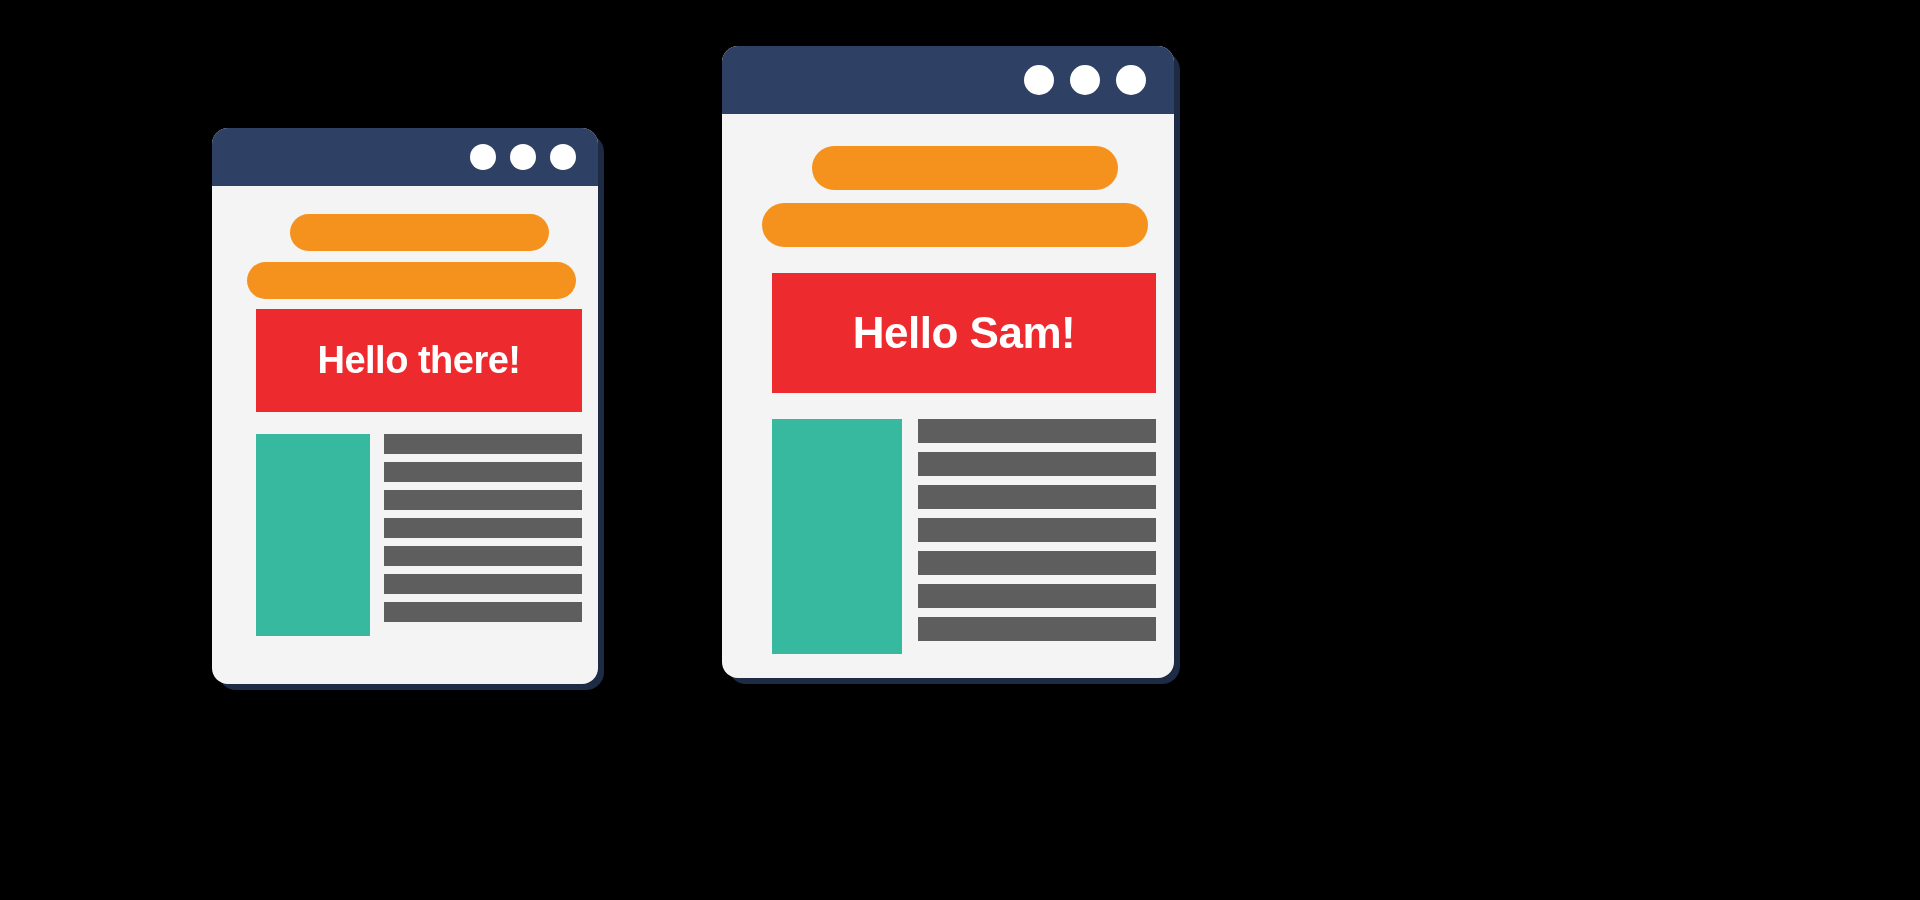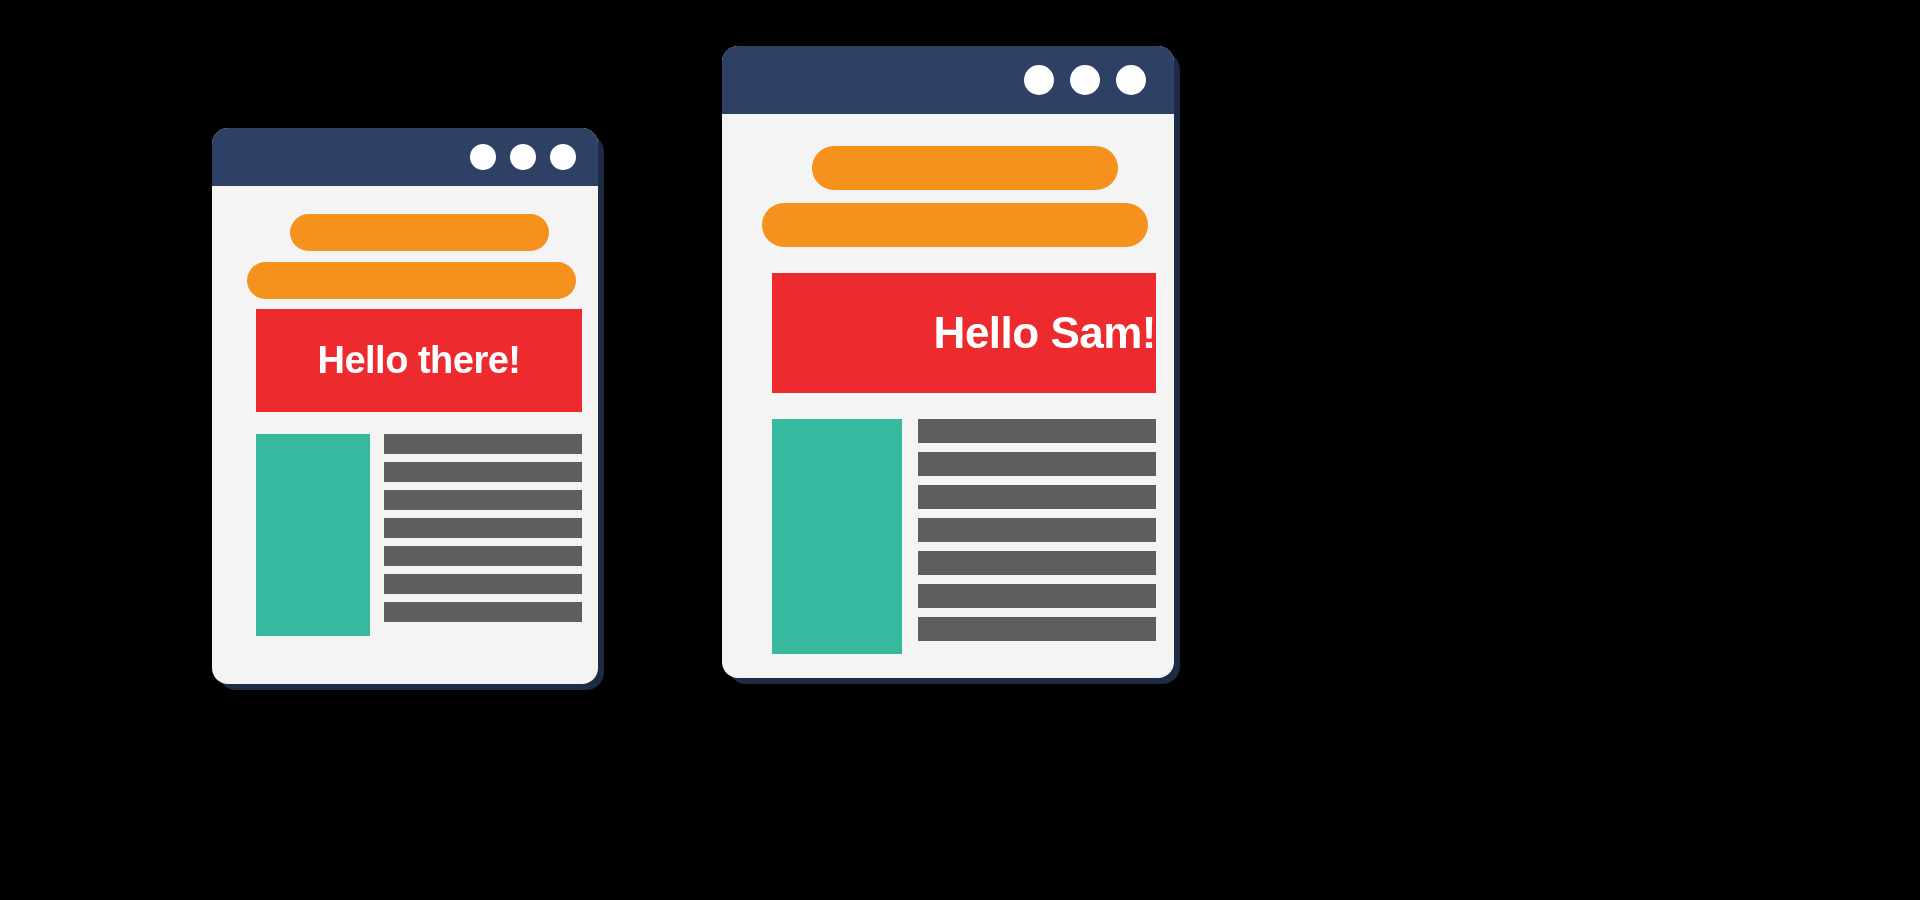--- a/index.html
+++ b/index.html
@@ -46,21 +46,21 @@
   #win-small .lines{gap:8px;}
   #win-small .line{height:20px;}
 
   
   #win-large{left:722px;top:46px;width:452px;height:632px;}
   #win-large .titlebar{height:68px;padding-right:28px;}
   #win-large .dots{gap:16px;}
   #win-large .dot{width:30px;height:30px;}
   #win-large .pill-a{margin:32px 56px 0 90px;height:44px;}
   #win-large .pill-b{margin:13px 26px 0 40px;height:44px;}
-  #win-large .banner{margin:26px 18px 0 50px;height:120px;justify-content:flex-end;}
+  #win-large .banner{margin:26px 18px 0 50px;height:120px;}
   #win-large .banner-text{font-size:44px;}
   #win-large .body-cols{margin:26px 18px 0 50px;gap:16px;height:235px;}
   #win-large .thumb{width:130px;}
   #win-large .lines{gap:9px;}
   #win-large .line{height:24px;}
 
   
   #badge{position:absolute;left:1120px;top:228px;width:330px;height:330px;}
   #badge svg{position:absolute;inset:0;width:100%;height:100%;}
   .badge-label{position:absolute;inset:0;display:flex;align-items:center;

